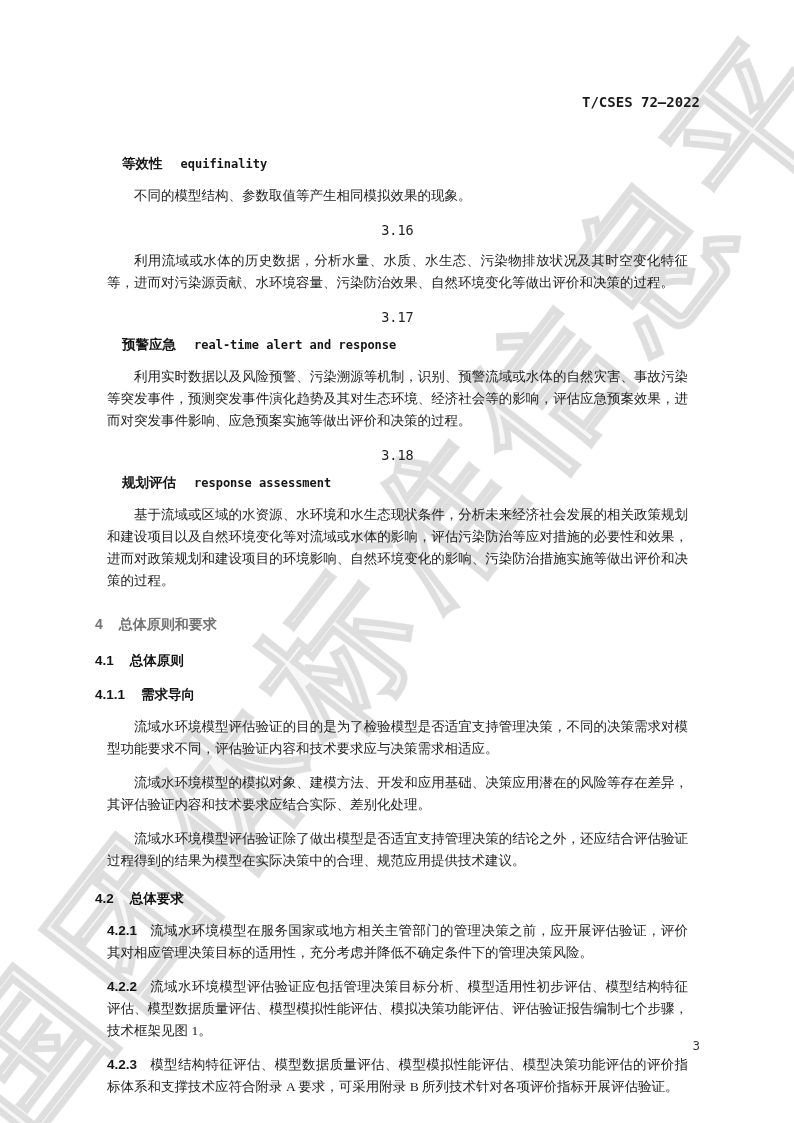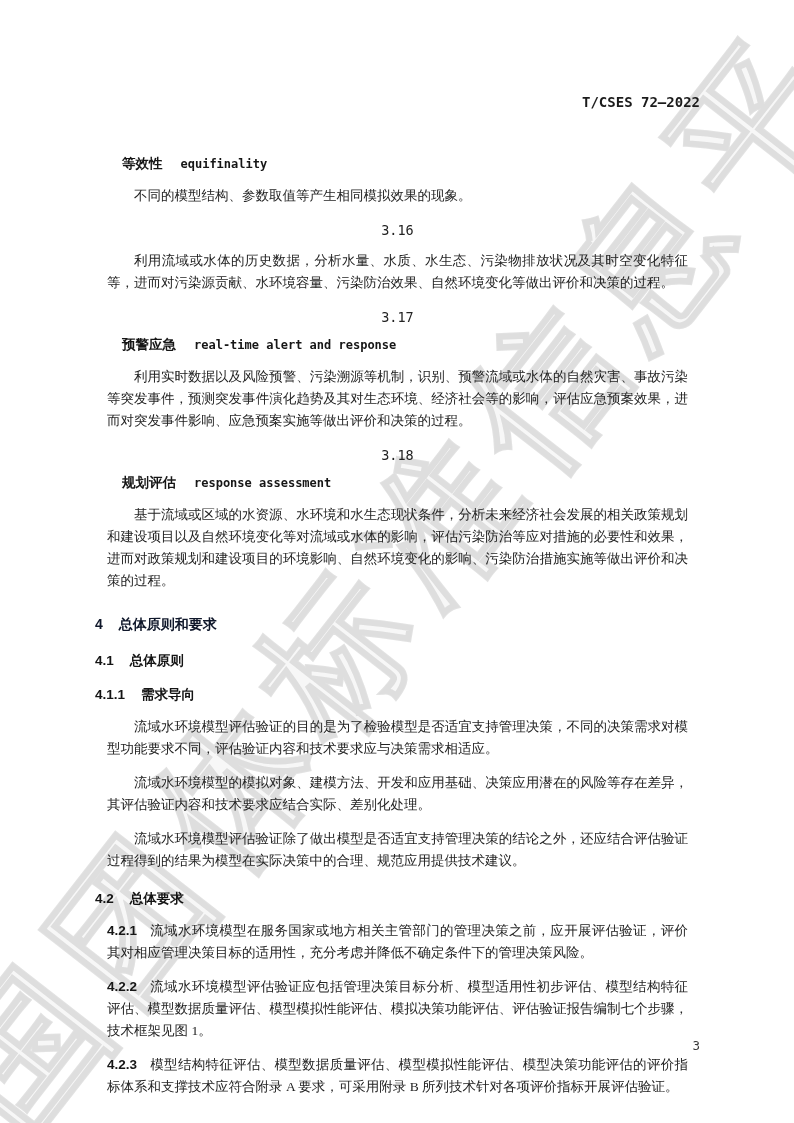--- a/index.html
+++ b/index.html
@@ -64,21 +64,21 @@
     font-size: 13.5px;
     line-height: 22px;
     text-align: justify;
     color: #232323;
   }
   .indent { text-indent: 2em; }
   .h1 {
     font-family: "Liberation Sans", sans-serif;
     font-weight: bold;
     font-size: 14px;
-    color: #0f172a;
+    color: #737373;
   }
   .h2, .h3 {
     font-family: "Liberation Sans", sans-serif;
     font-weight: bold;
     font-size: 13.5px;
     color: #141414;
   }
   .hnum { margin-right: 16px; }
   .cnum {
     font-family: "Liberation Sans", sans-serif;

